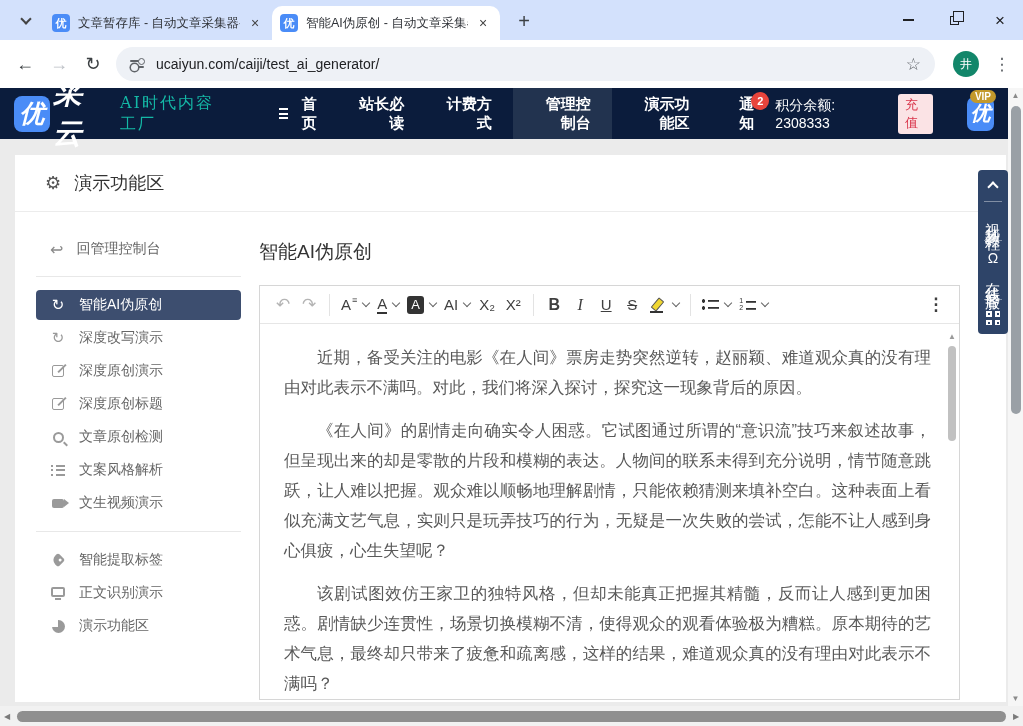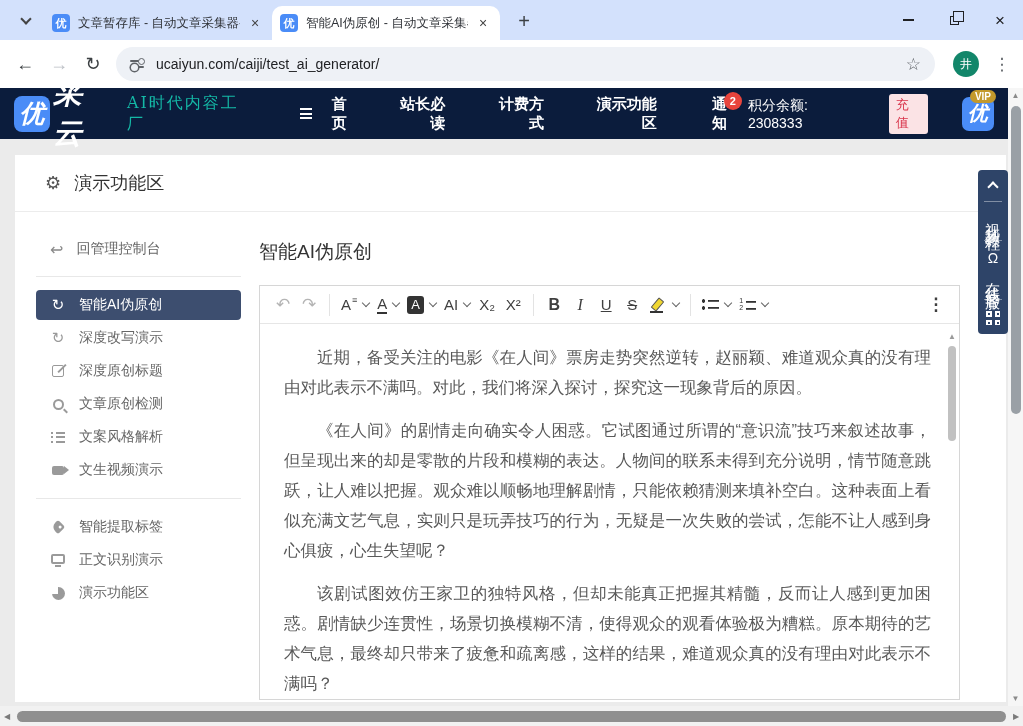--- a/index.html
+++ b/index.html
@@ -207,20 +207,23 @@
         <div class="nav-item">
           <span class="hamb"></span>
           <span>首页</span>
         </div>
         <div class="nav-item">
           <span>站长必读</span>
         </div>
         <div class="nav-item">
           <span>计费方式</span>
         </div>
+        <div class="nav-item active">
+          <span>管理控制台</span>
+        </div>
         <div class="nav-item">
           <span>演示功能区</span>
         </div>
         <div class="nav-item">
           <span>通知</span>
           <span class="nbadge">2</span>
         </div>
       </div>
       <div class="nav-right">
         <span>积分余额: 2308333</span>
@@ -244,20 +247,26 @@
           </div>
           <div class="side-divider"></div>
 
           <div class="side-item active">
             <span class="si-ic ic-refresh">↻</span>
             <span>智能AI伪原创</span>
           </div>
           <div class="side-item">
             <span class="si-ic ic-refresh">↻</span>
             <span>深度改写演示</span>
+          </div>
+          <div class="side-item">
+            <span class="si-ic">
+                <span class="ic-edit"></span>
+              </span>
+            <span>深度原创演示</span>
           </div>
           <div class="side-item">
             <span class="si-ic">
                 <span class="ic-edit"></span>
               </span>
             <span>深度原创标题</span>
           </div>
           <div class="side-item">
             <span class="si-ic">
                 <span class="ic-search"></span>

